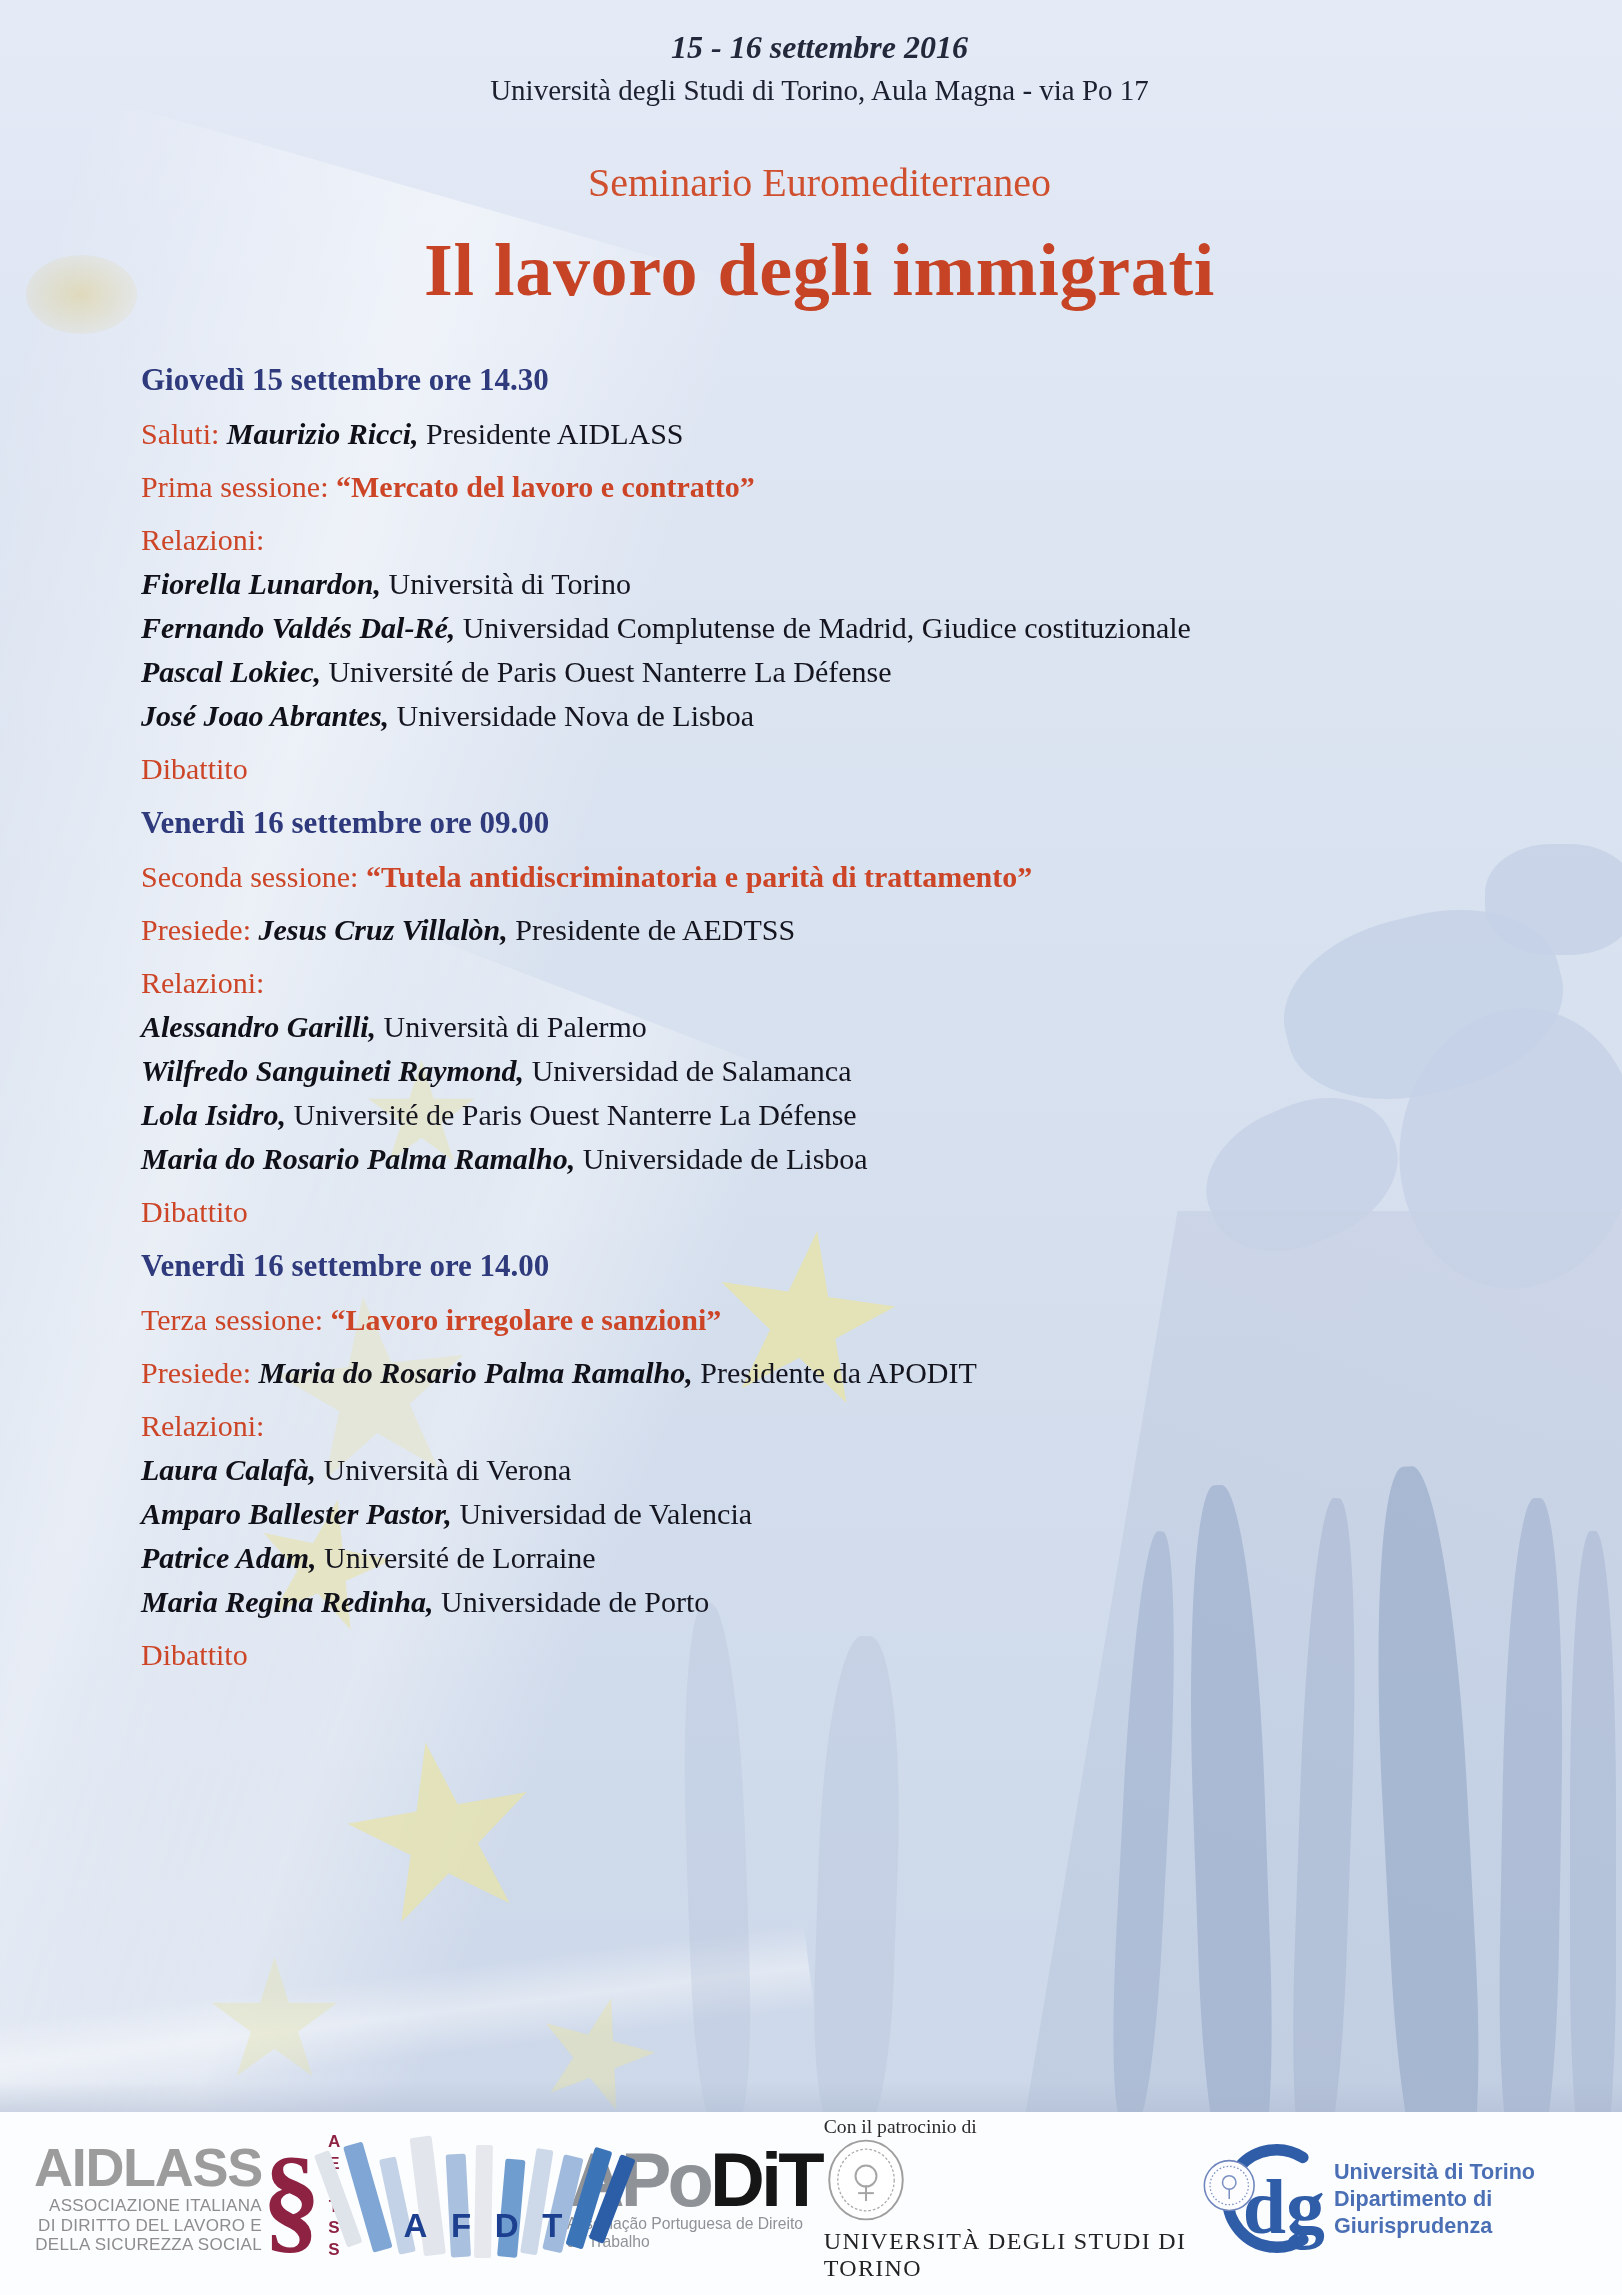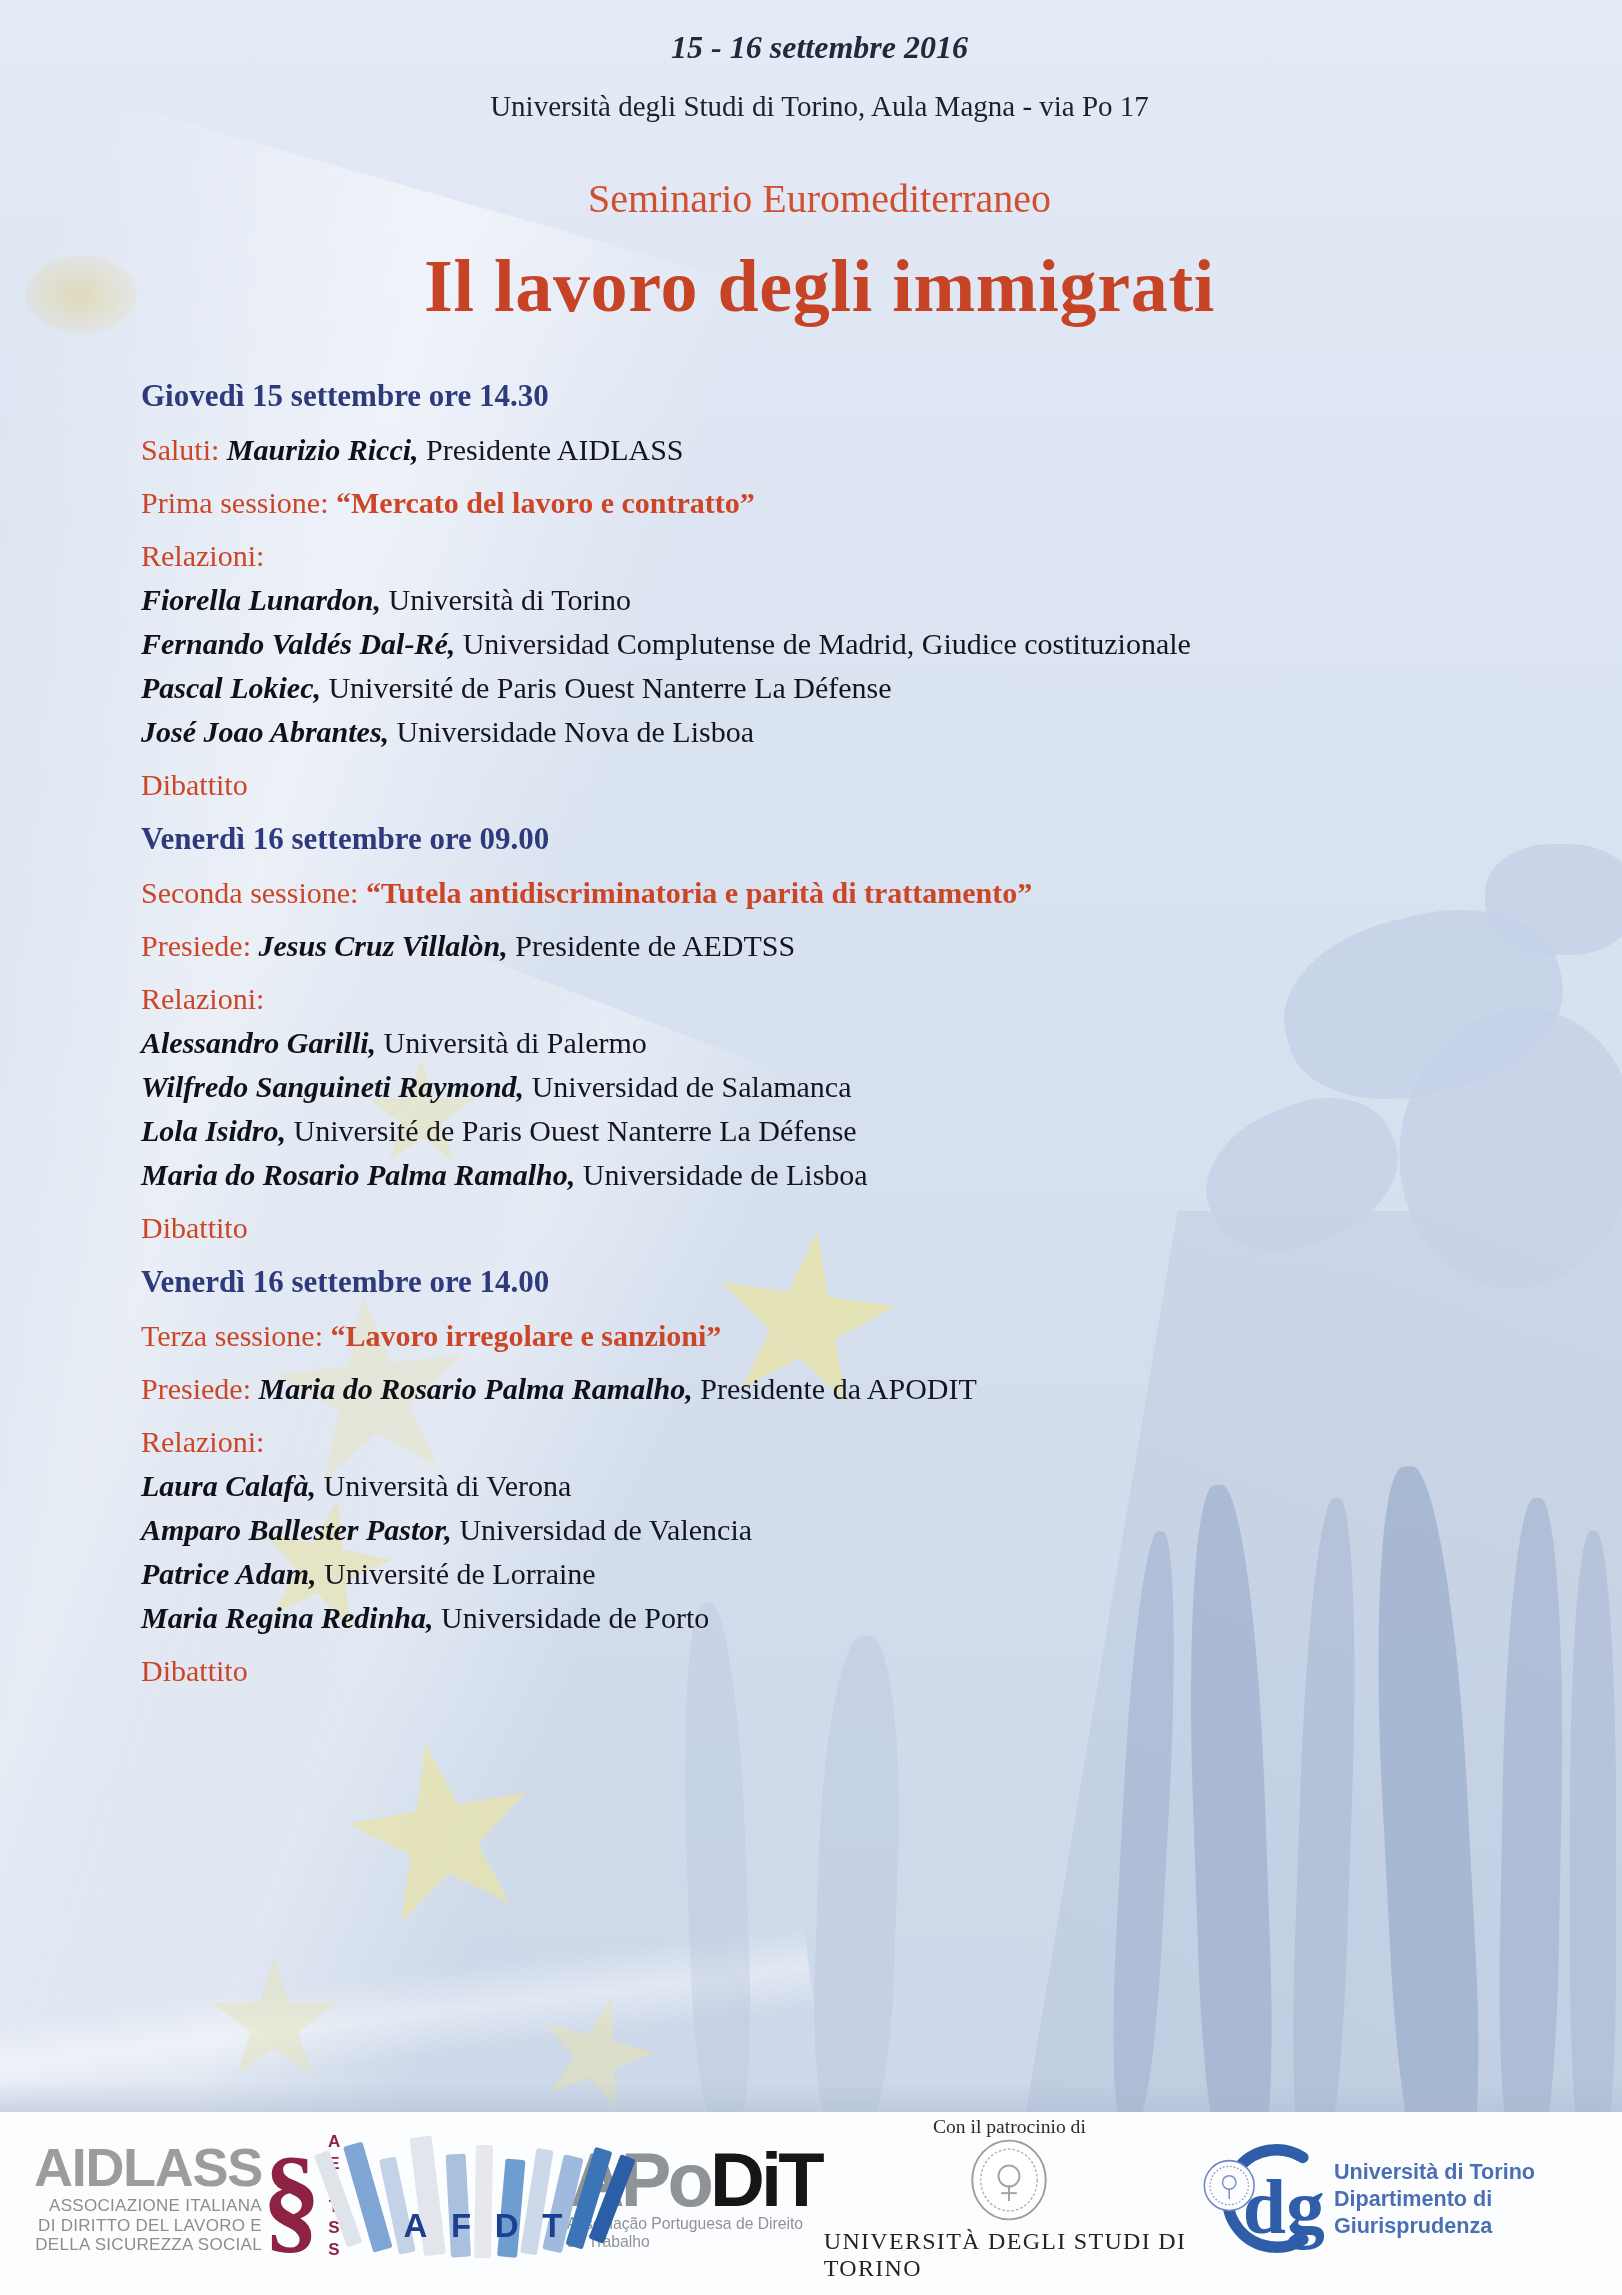--- a/index.html
+++ b/index.html
@@ -14,21 +14,21 @@
 
   
   .deco{ position:absolute; pointer-events:none; }
   .star{ clip-path:polygon(50% 0%,61% 35%,98% 35%,68% 57%,79% 91%,50% 70%,21% 91%,32% 57%,2% 35%,39% 35%); background:#e7e3a9; }
   .blob{ background:#c5d1e6; }
   .bar-sil{ border-radius:45% 45% 32% 32%; }
 
   
   header{ position:relative; text-align:center; padding-top:30px; z-index:3;padding-left:16px; }
   .dates{ font-size:32px; line-height:34px; font-weight:bold; font-style:italic; color:#23283b; }
-  .venue{ margin-top:27px; font-size:29px; line-height:31px; color:#1c2030; }
+  .venue{ margin-top:11px; font-size:29px; line-height:31px; color:#1c2030; }
   .series{ margin-top:57px; font-size:40px; line-height:39px; color:#cf4f2e; }
   .title{ margin-top:30px; font-size:74px; line-height:76px; font-weight:bold; color:#c64425; letter-spacing:0.7px; }
 
   
   .program{ position:relative; z-index:3; padding-left:141px; margin-top:55px; }
   .row{ font-size:30px; line-height:31px; }
   .date-row{ font-size:31px; line-height:33px; font-weight:bold; color:#2e3a7c; }
   .sp{ margin-top:22px; }
   .list{ margin-top:13px; }
   .lbl{ color:#cd4527; }
@@ -57,21 +57,21 @@
   .afdt .bar{ position:absolute; border-radius:2.6px; transform-origin:bottom center; }
   .afdt .letters{ position:absolute; left:60px; bottom:23.6px; font-family:"Liberation Sans",sans-serif;
     font-weight:bold; font-size:33px; color:#1d3f8f; letter-spacing:23.6px; }
 
   .apodit{ display:flex; flex-direction:column; align-items:center; font-family:"Liberation Sans",sans-serif; }
   .apodit .mark{ font-size:76px; line-height:65px; font-weight:bold; letter-spacing:-3.9px; }
   .apodit .gray{ color:#8f9296; }
   .apodit .black{ color:#161616; }
   .apodit .sub{ margin-top:3.9px; font-size:15.7px; color:#8f9296; }
 
-  .patron{ display:flex; flex-direction:column; align-items:center; }
+  .patron{ display:flex; flex-direction:column; }
   .patron .plabel{ font-size:19.6px; line-height:22px; color:#2b2b2b; }
   .patron .uni{ margin-top:6.5px; font-size:24px; letter-spacing:1.3px; color:#242424; }
 
   .dg{ display:flex; align-items:center; }
   .dg .txt{ margin-left:9.2px; font-family:"Liberation Sans",sans-serif; font-weight:bold;
     color:#4a6fb5; font-size:21.6px; line-height:27px; }
 </style>
 </head>
 <body>
 

